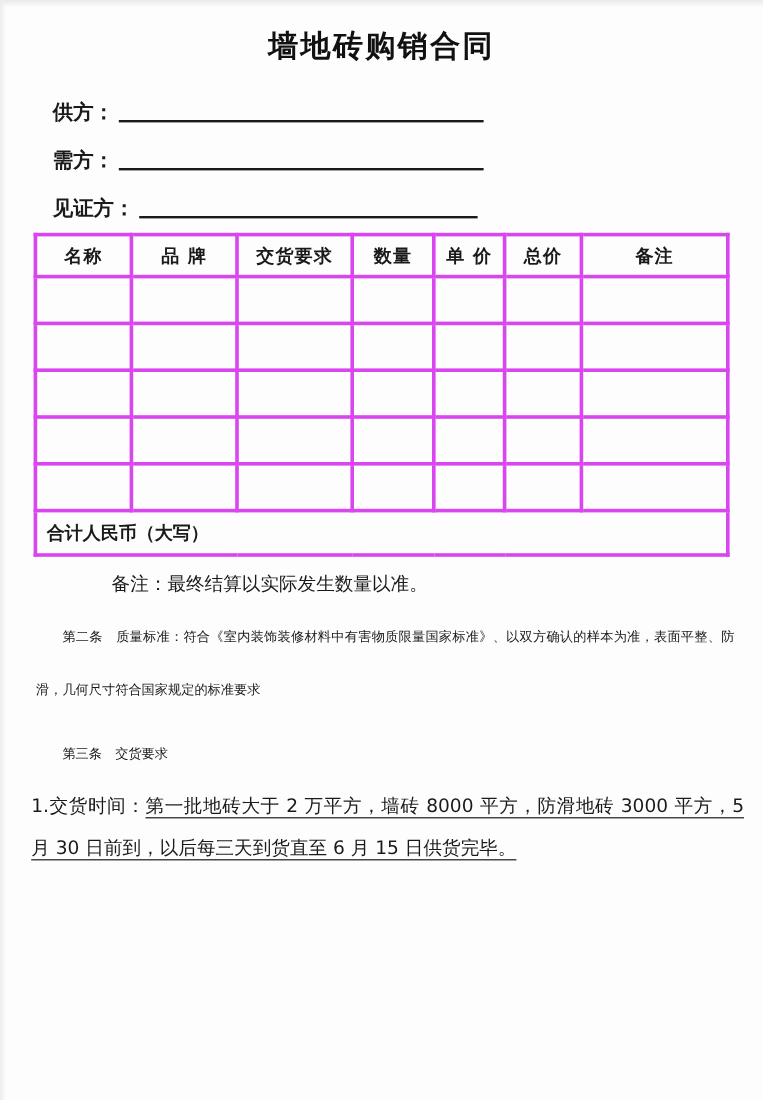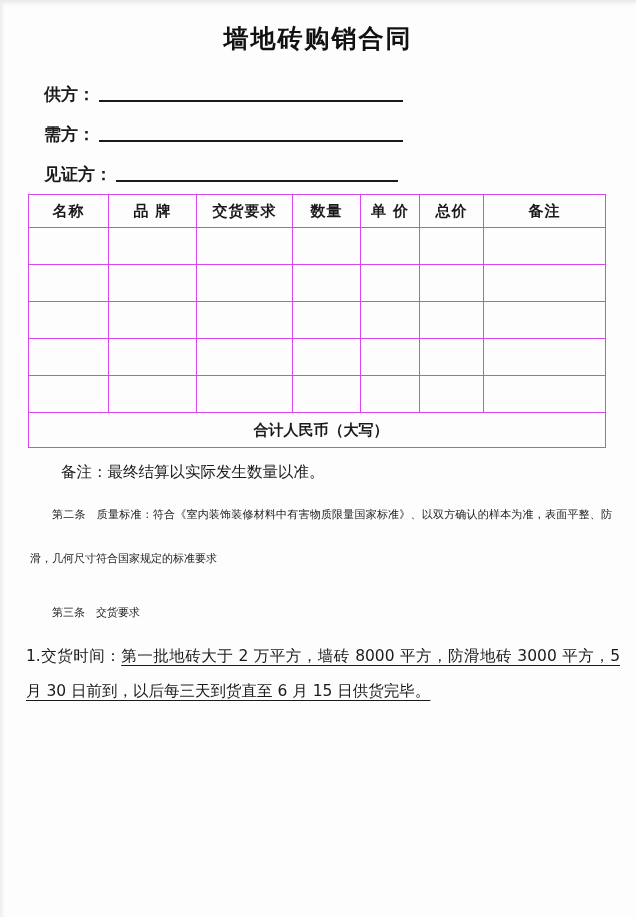--- a/index.html
+++ b/index.html
@@ -106,59 +106,60 @@
     padding-right: 31px;
     margin-top: 7px;
   }
   table.goods {
     border-collapse: collapse;
     width: 577px;
     table-layout: fixed;
   }
   table.goods th,
   table.goods td {
-    border: 1px solid #d946ef;
+    border: 3px solid #d946ef;
     padding: 0;
     font-family: "DejaVu Sans", "Liberation Sans", sans-serif;
   }
   table.goods thead th {
     height: 32px;
     font-size: 15px;
     font-weight: bold;
     text-align: center;
     vertical-align: middle;
     letter-spacing: 1px;
   }
   table.goods tbody td {
     height: 36px;
   }
   table.goods tfoot td {
     height: 34px;
     font-size: 15px;
     font-weight: bold;
-    text-align: center;
+    text-align: left;
     padding-left: 8px;
     vertical-align: middle;
   }
   col.c-name   { width: 80px; }
   col.c-brand  { width: 88px; }
   col.c-spec   { width: 96px; }
   col.c-qty    { width: 68px; }
   col.c-price  { width: 59px; }
   col.c-total  { width: 64px; }
   col.c-remark { width: 122px; }
 
   .table-note {
     padding-left: 30px;
     padding-right: 26px;
     font-size: 15.5px;
     line-height: 30px;
     text-indent: 2em;
     margin-top: 9px;
     font-family: Liberation Sans, sans-serif;
+    margin-left: 32px;
   }
 
   .article-block {
     padding-left: 30px;
     padding-right: 24px;
     font-size: 11px;
     line-height: 44px;
     text-align: justify;
     text-justify: inter-ideograph;
     font-family: "DejaVu Sans", "Liberation Sans", sans-serif;

